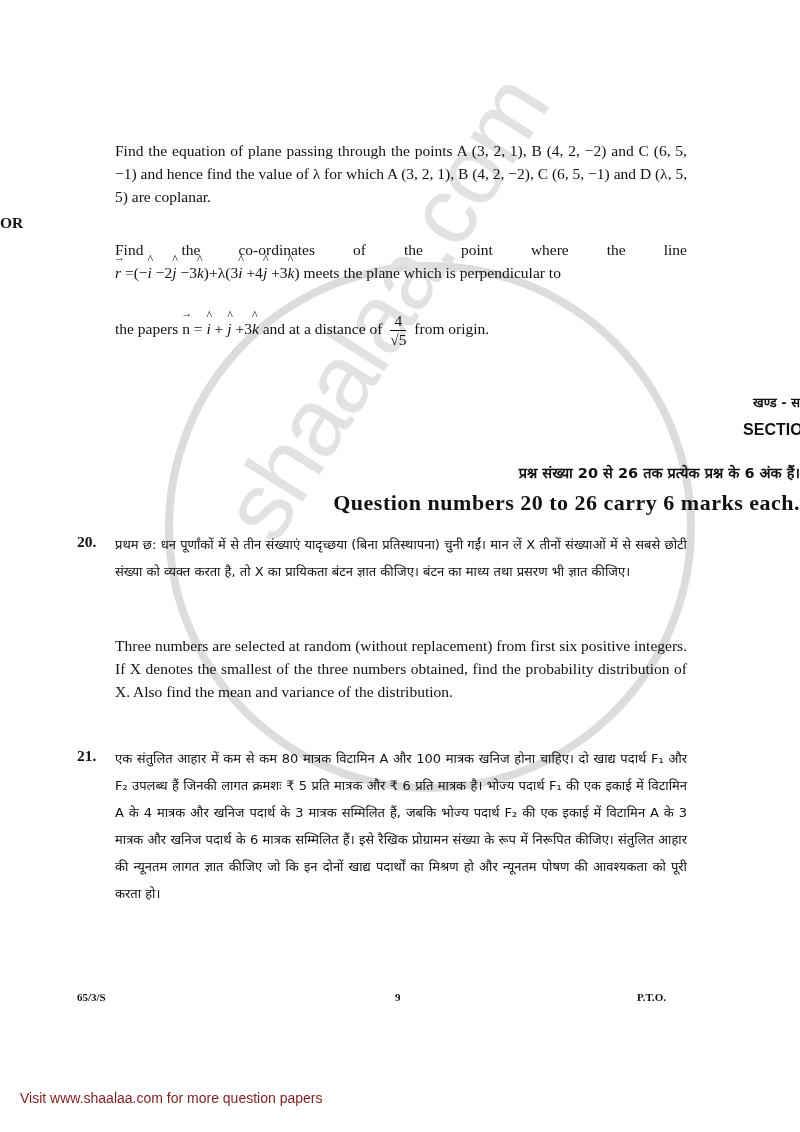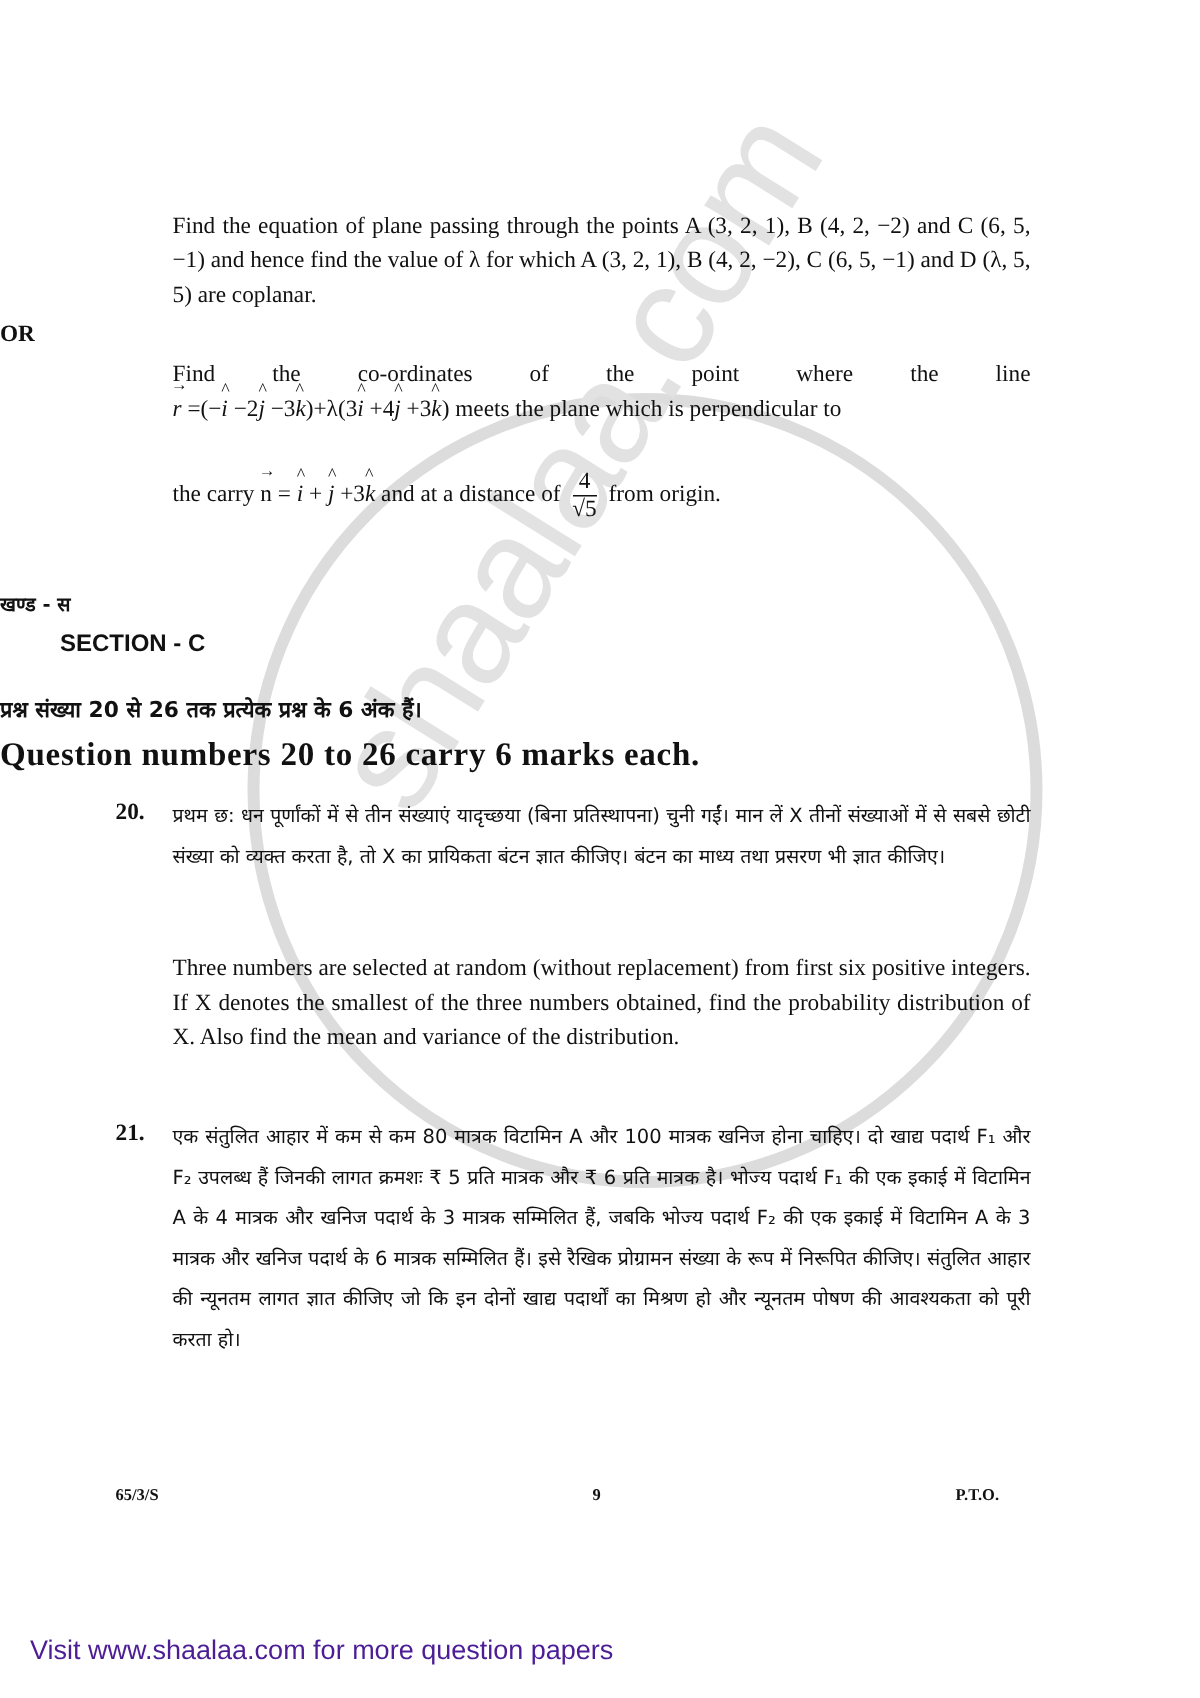--- a/index.html
+++ b/index.html
@@ -26,55 +26,55 @@
   .q19b1 { left: 115px; top: 226px; width: 572px; text-align-last: justify; word-spacing: 30px; }
   .line-math { position: absolute; left: 115px; top: 264px; width: 572px; font-family: "Liberation Serif", serif; font-size: 15.5px; }
   .line-vec { position: absolute; left: 115px; top: 312px; width: 572px; font-family: "Liberation Serif", serif; font-size: 15.5px; }
   .frac { display: inline-block; vertical-align: middle; text-align: center; margin: 0 4px; }
   .frac .num { display: block; border-bottom: 1px solid #111; padding: 0 2px; line-height: 18px; }
   .frac .den { display: block; line-height: 18px; }
   .hat { position: relative; display: inline-block; font-style: italic; }
   .hat::before { content: "^"; position: absolute; top: -12px; left: 0; font-style: normal; font-size: 12px; }
   .arrow { position: relative; display: inline-block; font-style: italic; }
   .arrow::before { content: "\2192"; position: absolute; top: -13px; left: -1px; font-style: normal; font-size: 11px; }
-  .center { position: absolute; left: 0; width: 800px; text-align: left; font-weight: bold; }
+  .center { position: absolute; left: 0; width: 800px; text-align: right; font-weight: bold; }
   .sec-hi { top: 393px; font-family: "DejaVu Sans", sans-serif; font-size: 13px; }
   .sec-en { top: 421px; font-family: Liberation Sans, sans-serif; font-size: 16px; padding-left: 40px; }
   .marks-hi { top: 462px; font-family: "DejaVu Sans", sans-serif; font-size: 14.5px; }
   .marks-en { top: 490px; font-family: "Liberation Serif", serif; font-size: 22px; letter-spacing: 0.5px; }
   .qnum { position: absolute; left: 77px; font-weight: bold; font-family: "Liberation Serif", serif; font-size: 15.5px; }
   .hi { position: absolute; left: 115px; width: 572px; font-family: "DejaVu Sans", sans-serif; font-size: 13px; line-height: 27px; text-align: justify; }
   .q20hi { top: 531px; }
   .q20en { left: 115px; top: 622px; width: 572px; }
   .q21hi { top: 745px; }
   .footer { position: absolute; top: 991px; font-family: Liberation Serif, serif; font-weight: bold; font-size: 11px; }
   .f-code { left: 77px; }
   .f-page { left: 395px; }
   .f-pto { left: 637px; }
-  .visit { position: absolute; left: 20px; top: 1090px; font-family: "Liberation Sans", sans-serif; font-size: 18px; color: #4c1d95; }
+  .visit { position: absolute; left: 20px; top: 1090px; font-family: "Liberation Sans", sans-serif; font-size: 14px; color: #7f1d1d; }
 </style>
 </head>
 <body>
 
 <div class="watermark"></div>
 <div class="wm-text">shaalaa.com</div>
 
 <div class="content">
 
   <div class="p q19a">Find the equation of plane passing through the points A (3, 2, 1), B (4, 2, −2) and C (6, 5, −1) and hence find the value of λ for which A (3, 2, 1), B (4, 2, −2), C (6, 5, −1) and D (λ, 5, 5) are coplanar.</div>
   <div class="p or">OR</div>
   <div class="p q19b1">Find the co-ordinates of the point where the line</div>
 
   <div class="line-math">
     <span><span class="arrow">r</span> =(−<span class="hat">i</span> −2<span class="hat">j</span> −3<span class="hat">k</span>)+λ(3<span class="hat">i</span> +4<span class="hat">j</span> +3<span class="hat">k</span>)</span>
     <span>meets the plane which is perpendicular to</span>
   </div>
 
   <div class="line-vec">
-    <span>the carry</span>
+    <span>the papers</span>
     <span><span class="arrow" style="font-style:normal">n</span> = <span class="hat">i</span> + <span class="hat">j</span> +3<span class="hat">k</span></span>
     <span>and at a distance of</span>
     <span class="frac">
       <span class="num">4</span>
       <span class="den">√5</span>
     </span>
     <span>from origin.</span>
   </div>
 
   <div class="center sec-hi">खण्ड - स</div>

